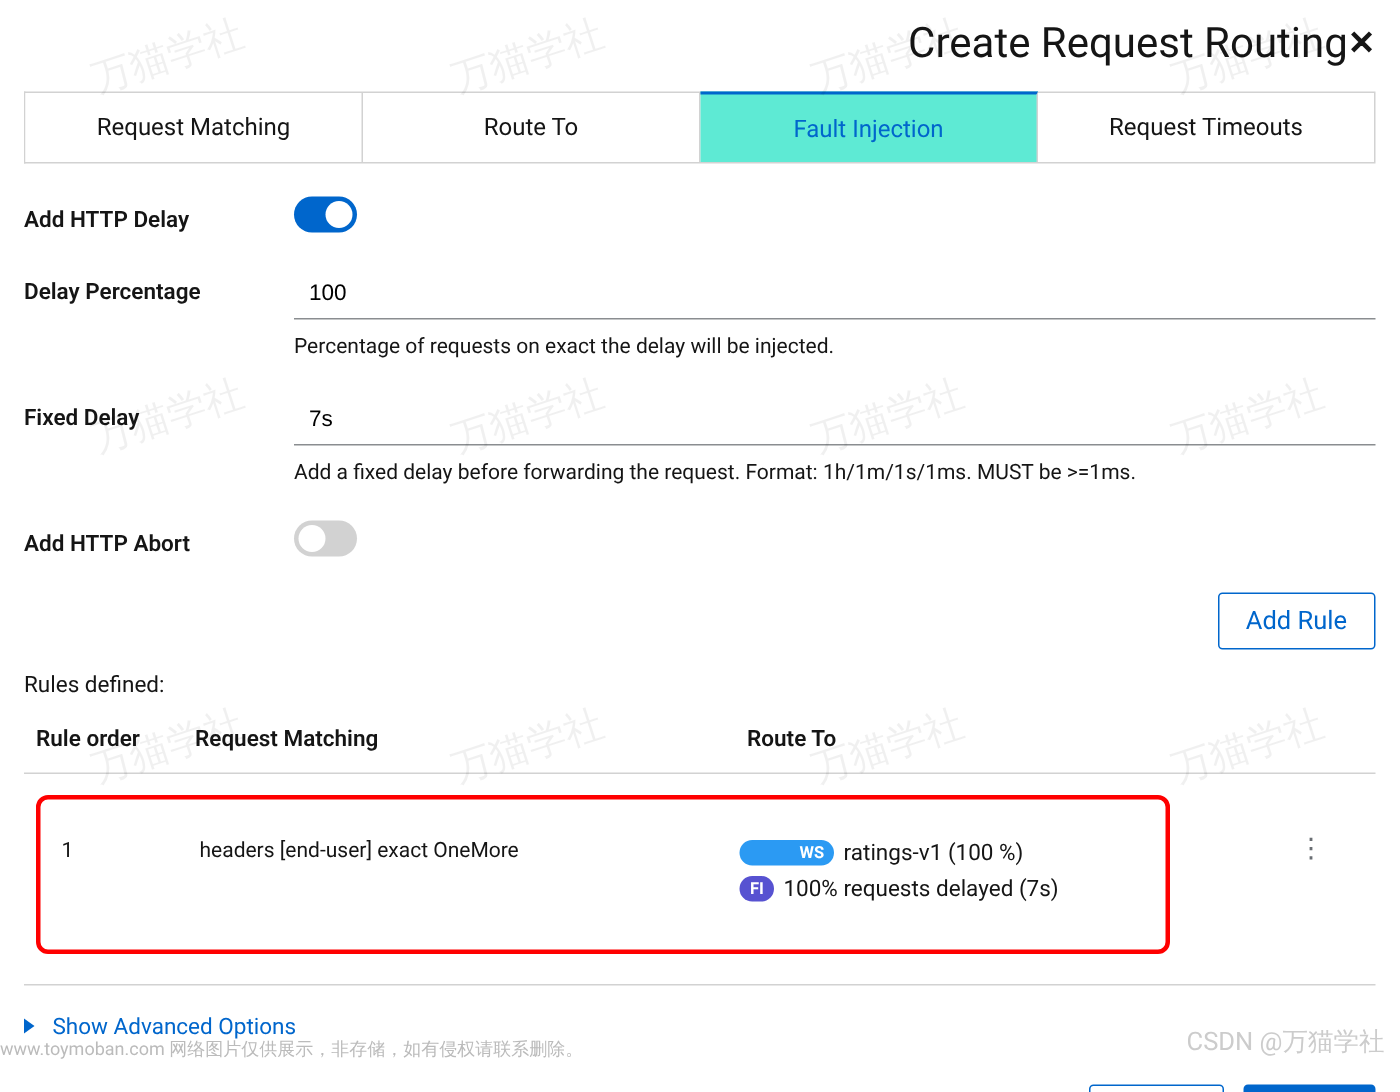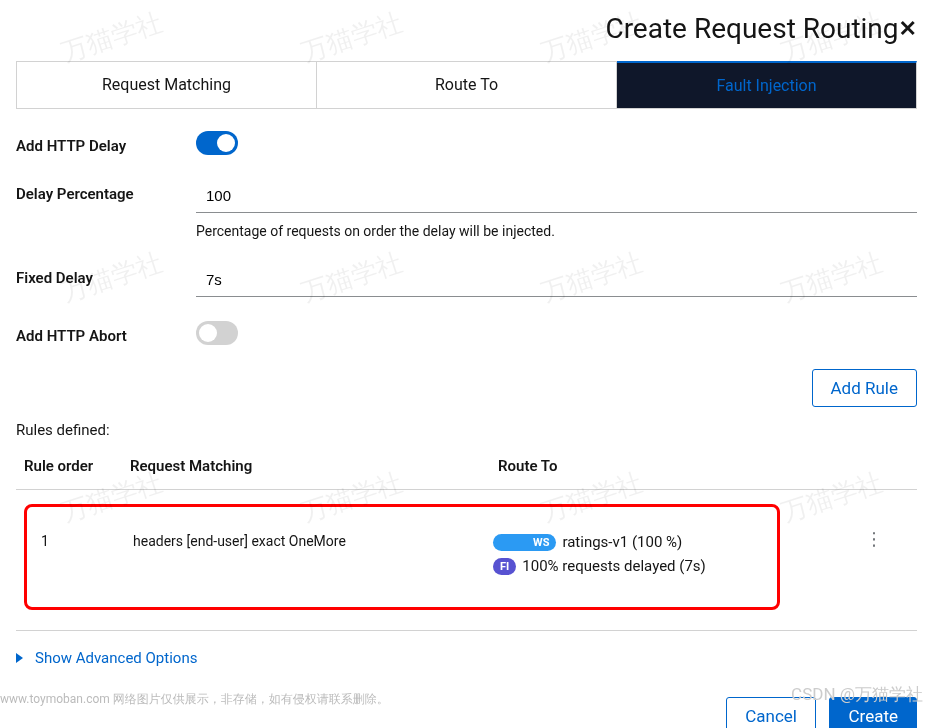--- a/index.html
+++ b/index.html
@@ -2,21 +2,21 @@
 <html><head>
 <meta charset="utf-8">
 <style>
 * { box-sizing: border-box; margin: 0; padding: 0; }
 body { font-family: -apple-system, BlinkMacSystemFont, "Segoe UI", Roboto, Helvetica, Arial, sans-serif; font-size: 14px; color: #151515; background: #fff; width: 933px; padding: 0 16px 20px; }
 .header { display: flex; justify-content: flex-end; align-items: center; padding: 12px 0 16px; }
 .title { font-size: 28px; font-weight: 400; }
 .close-x { font-size: 22px; color: #151515; cursor: pointer; font-weight: bold; }
 .tabs { display: flex; border: 1px solid #d2d2d2; border-right: none; margin-bottom: 22px; }
 .tab { flex: 1; text-align: center; padding: 13px 0; border-right: 1px solid #d2d2d2; cursor: pointer; font-size: 16px; color: #151515; background: #fff; }
-.tab.active { color: #0066cc; border-top: 2px solid #0066cc; margin-top: -1px; background: #0f172a; position: relative; text-align: center; }
+.tab.active { color: #0066cc; border-top: 2px solid #0066cc; margin-top: -1px; background: #5eead4; position: relative; text-align: center; }
 .form-row { display: flex; align-items: flex-start; margin-bottom: 24px; }
 .form-label { width: 180px; flex-shrink: 0; font-weight: 600; font-size: 15px; padding-top: 6px; }
 .form-control-wrap { flex: 1; }
 .toggle { width: 42px; height: 24px; border-radius: 12px; position: relative; cursor: pointer; }
 .toggle.on { background: #0066cc; }
 .toggle.off { background: #d2d2d2; }
 .toggle-knob { width: 18px; height: 18px; background: #fff; border-radius: 50%; position: absolute; top: 3px; }
 .toggle.on .toggle-knob { right: 3px; }
 .toggle.off .toggle-knob { left: 3px; }
 input[type=text] { width: 100%; padding: 8px 10px; font-size: 15px; border: none; border-bottom: 1px solid #8a8d90; background: #fff; outline: none; }
@@ -53,43 +53,45 @@
 
 <div class="header">
   <div class="title">Create Request Routing</div>
   <div class="close-x">✕</div>
 </div>
 
 <div class="tabs">
   <div class="tab">Request Matching</div>
   <div class="tab">Route To</div>
   <div class="tab active">Fault Injection</div>
+  <div class="tab">Request Timeouts</div>
 </div>
 
 <div class="form-row">
   <div class="form-label">Add HTTP Delay</div>
   <div class="form-control-wrap">
     <div class="toggle on">
         <div class="toggle-knob"></div>
       </div>
   </div>
 </div>
 
 <div class="form-row">
   <div class="form-label">Delay Percentage</div>
   <div class="form-control-wrap">
     <input type="text" value="100" style="">
-    <div class="help-text">Percentage of requests on order the delay will be injected.</div>
+    <div class="help-text">Percentage of requests on exact the delay will be injected.</div>
   </div>
 </div>
 
 <div class="form-row">
   <div class="form-label">Fixed Delay</div>
   <div class="form-control-wrap">
     <input type="text" value="7s" style="">
+    <div class="help-text">Add a fixed delay before forwarding the request. Format: 1h/1m/1s/1ms. MUST be &gt;=1ms.</div>
   </div>
 </div>
 
 <div class="form-row">
   <div class="form-label">Add HTTP Abort</div>
   <div class="form-control-wrap">
     <div class="toggle off">
         <div class="toggle-knob"></div>
       </div>
   </div>

